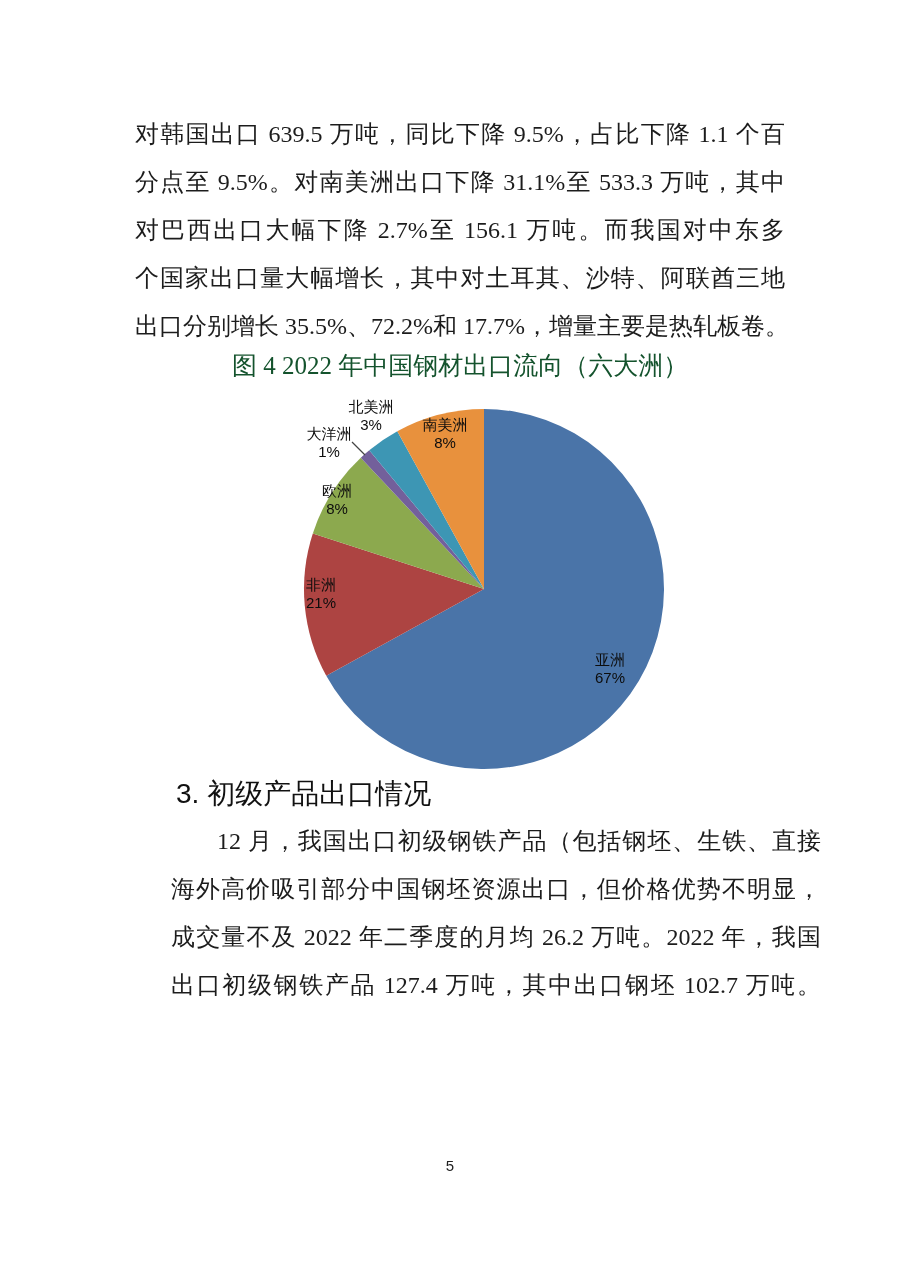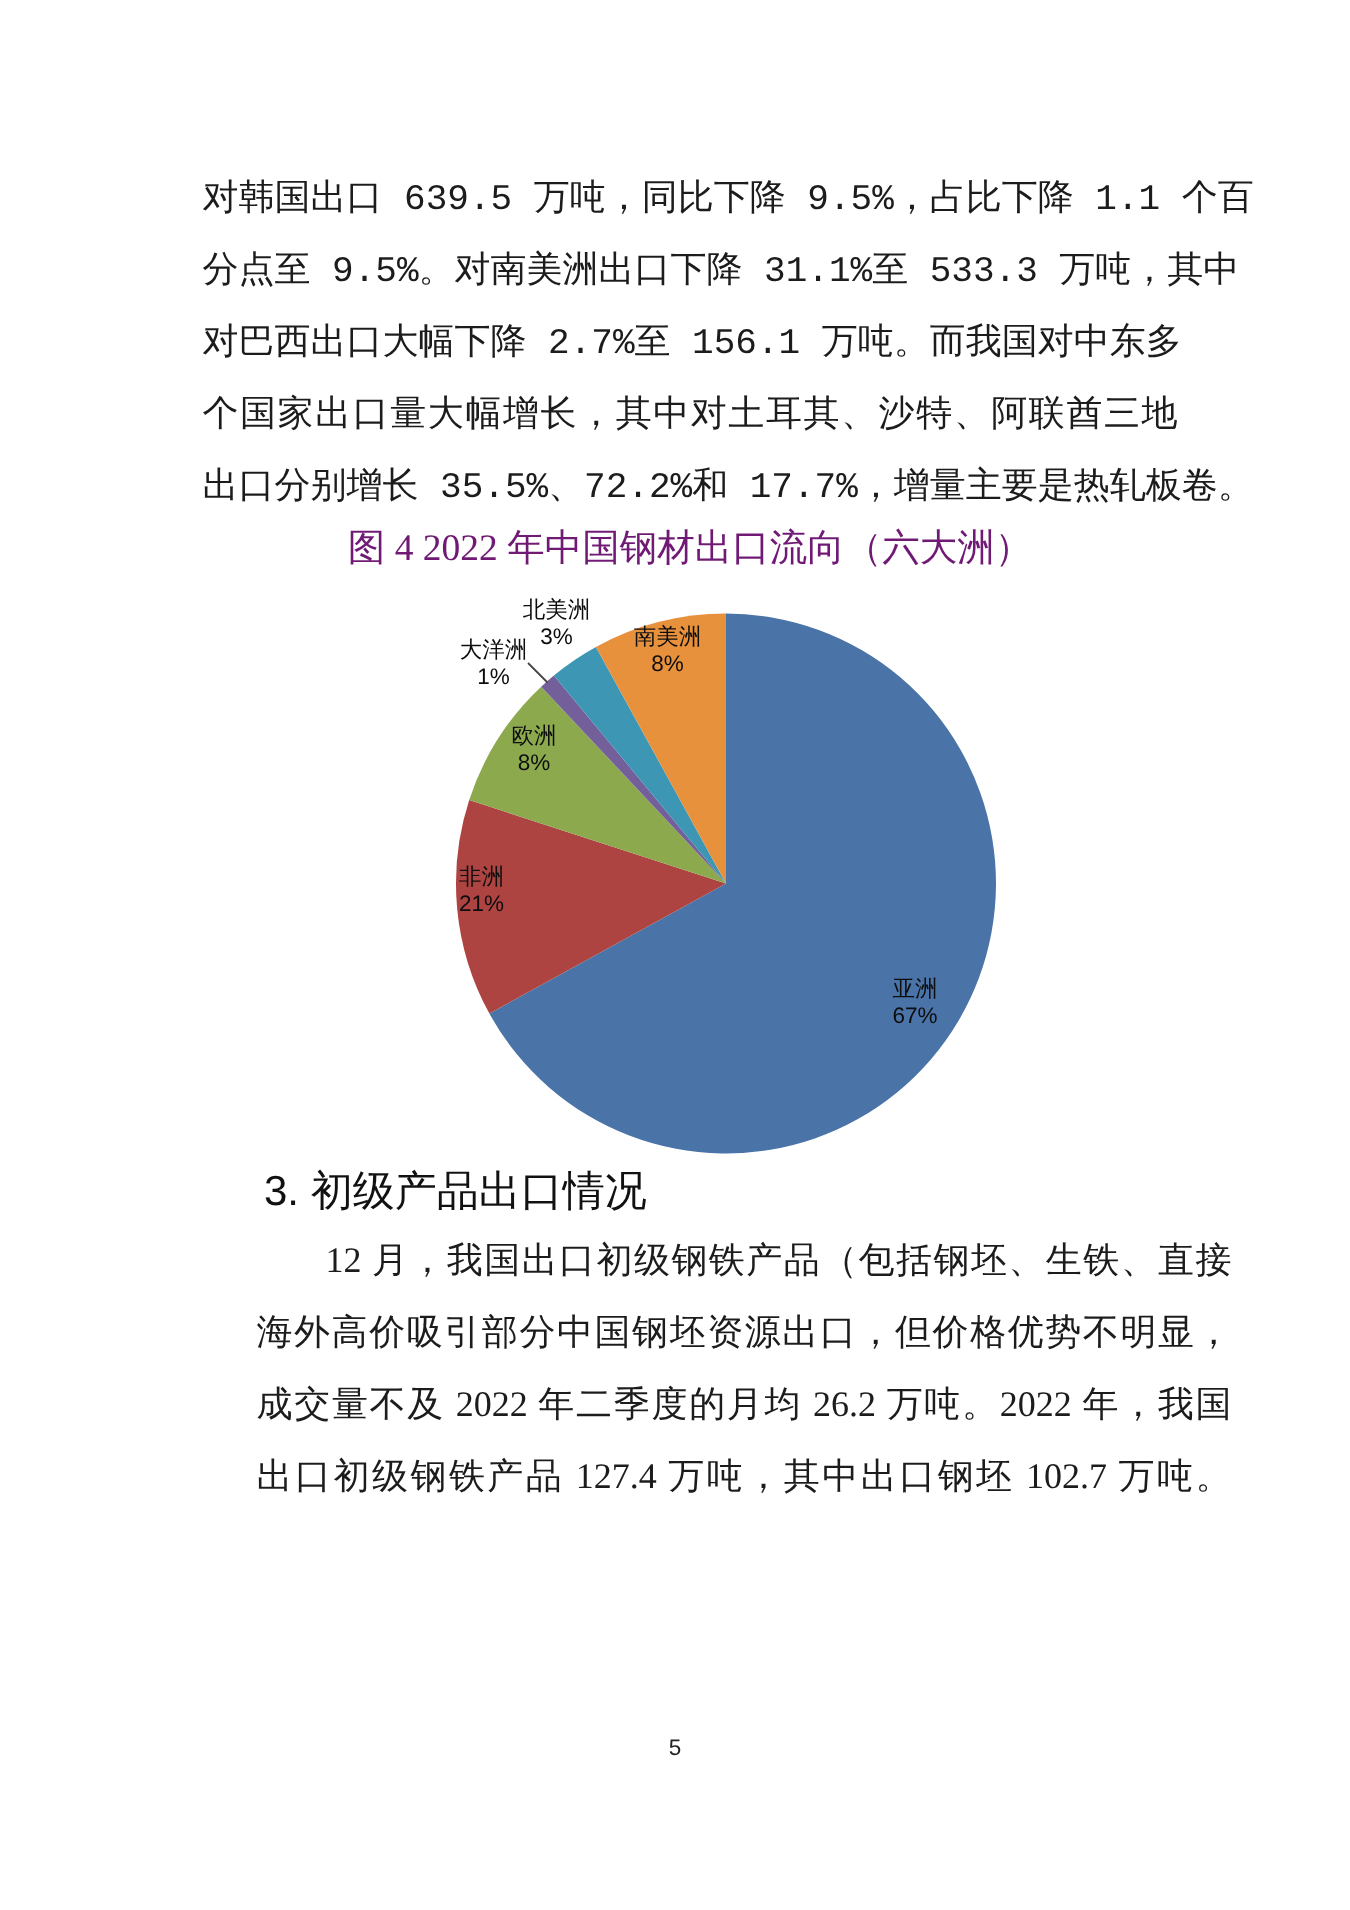--- a/index.html
+++ b/index.html
@@ -29,21 +29,21 @@
   }
   .tline.indent{ text-indent:46px; }
   .caption{
     position:absolute;
     left:135px;top:342px;width:650px;
     height:48px;line-height:48px;
     font-size:25px;
     text-align:right;
     text-align-last:center;
     white-space:nowrap;
-    color:#701a75;
+    color:#14532d;
   }
   .heading{
     position:absolute;
     left:176px;top:774px;
     height:40px;line-height:40px;
     font-family:"Liberation Sans","DejaVu Sans",sans-serif;
     font-weight:400;
     font-size:28px;
     color:#111;
     white-space:nowrap;
@@ -72,21 +72,21 @@
     font-family:"Liberation Sans","DejaVu Sans",sans-serif;
     font-size:15px;
     color:#222;
   }
 </style>
 </head>
 <body>
 
 <div class="page">
 
-  <div class="para" style="top:110px;font-family:Liberation Mono, monospace;">
+  <div class="para" style="top:110px;">
     <span class="tline">对韩国出口 639.5 万吨，同比下降 9.5%，占比下降 1.1 个百</span>
     <span class="tline">分点至 9.5%。对南美洲出口下降 31.1%至 533.3 万吨，其中</span>
     <span class="tline">对巴西出口大幅下降 2.7%至 156.1 万吨。而我国对中东多</span>
     <span class="tline">个国家出口量大幅增长，其中对土耳其、沙特、阿联酋三地</span>
     <span class="tline">出口分别增长 35.5%、72.2%和 17.7%，增量主要是热轧板卷。</span>
   </div>
 
   <div class="caption">图 4 2022 年中国钢材出口流向（六大洲）</div>
 
   <div class="figure">
@@ -106,21 +106,21 @@
         <span>3%</span>
     </div>
     <div class="pie-label" style="left:284px;top:56px;">
       <span>大洋洲</span>
         <span>1%</span>
     </div>
     <div class="pie-label" style="left:400px;top:47px;">
       <span>南美洲</span>
         <span>8%</span>
     </div>
-    <div class="pie-label" style="left:311px;top:113px;">
+    <div class="pie-label" style="left:292px;top:113px;">
       <span>欧洲</span>
         <span>8%</span>
     </div>
     <div class="pie-label" style="left:276px;top:207px;">
       <span>非洲</span>
         <span>21%</span>
     </div>
     <div class="pie-label" style="left:565px;top:282px;">
       <span>亚洲</span>
         <span>67%</span>

